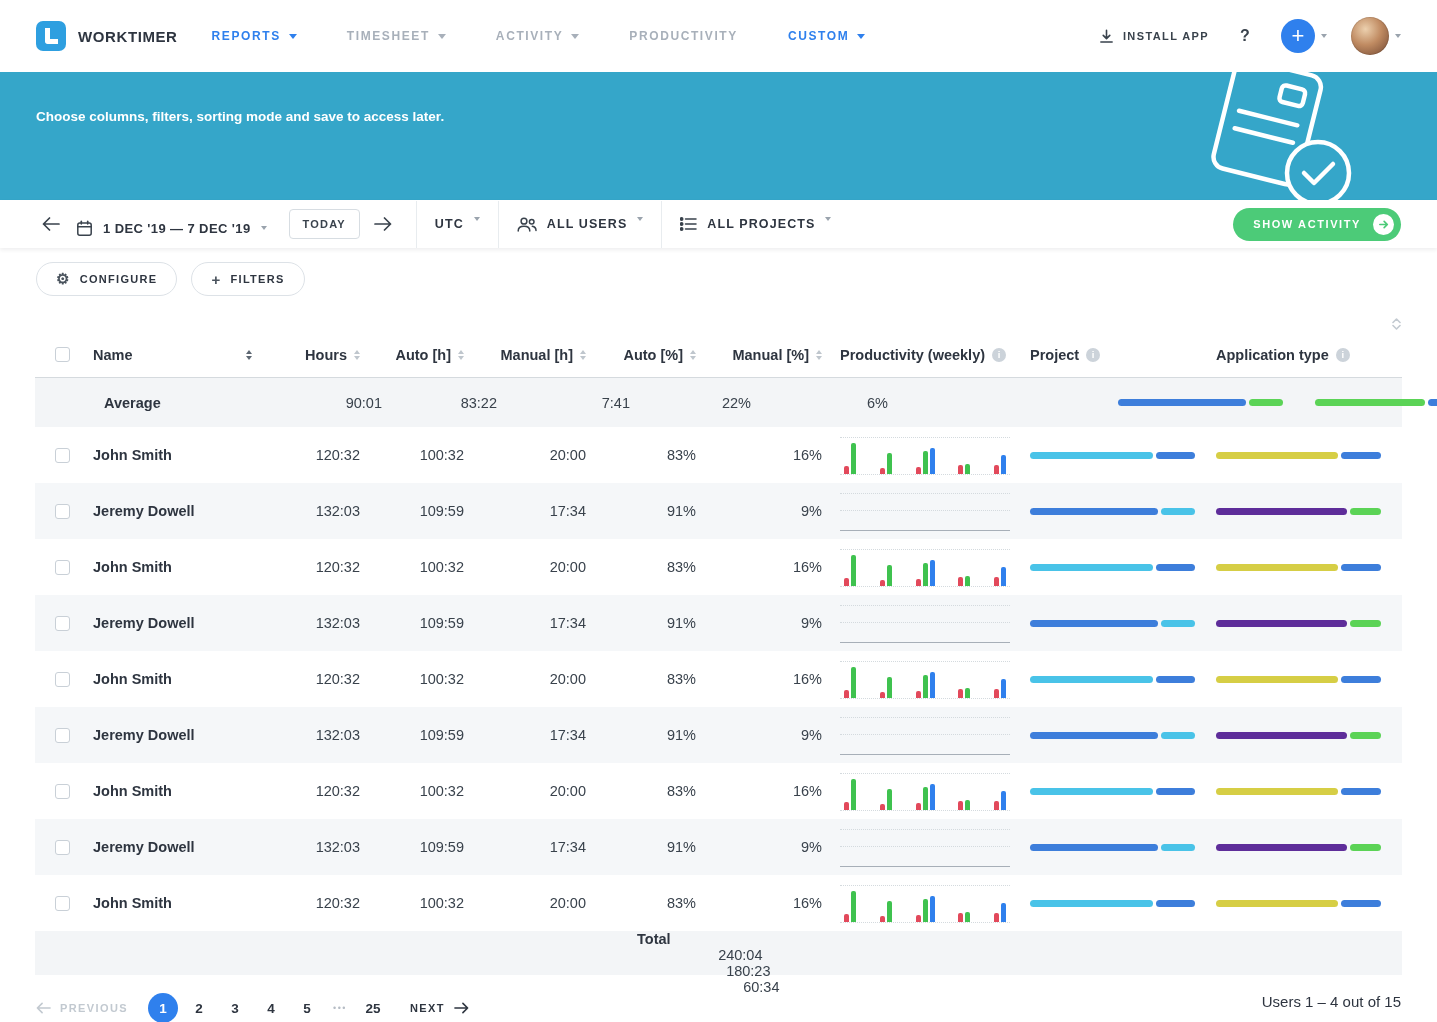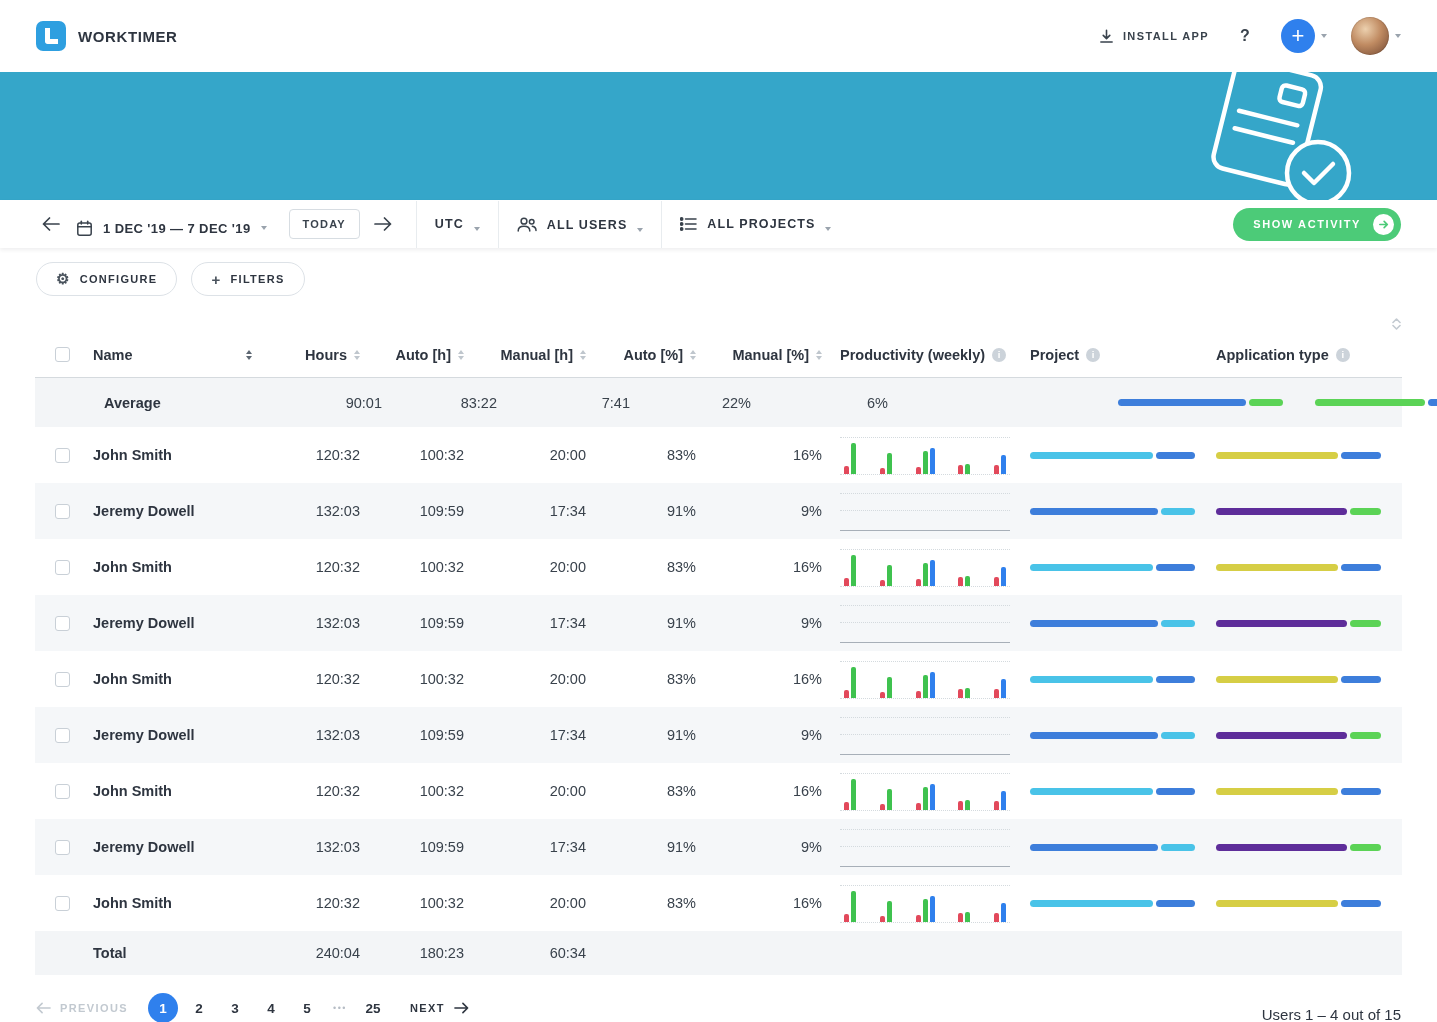--- a/index.html
+++ b/index.html
@@ -45,21 +45,21 @@
 
   
   .toolbar { display:flex; align-items:center; height:48px; background:#fff; padding:0 36px;
              box-shadow:0 2px 4px rgba(33,43,54,.08); position:relative; z-index:2; }
   .icon-btn { width:30px; height:30px; display:inline-flex; align-items:center; justify-content:center; color:#39424c; }
   .date-group { display:inline-flex; align-items:center; gap:10px; margin:8px 14px 0 10px; cursor:pointer; }
   .date-label { font-size:13px; font-weight:bold; letter-spacing:.4px; color:#2e3540; }
   .today-btn { border:1px solid #d7dde2; border-radius:4px; padding:8px 13px; font-size:11px; font-weight:bold;
                letter-spacing:1.2px; color:#39424c; margin:0 8px; }
   .sep { width:1px; height:47px; background:#e8ecef; margin:0 18px; flex:none; }
-  .tz-group,.filter-group { display:inline-flex; align-items:flex-end; gap:10px; cursor:pointer;
+  .tz-group,.filter-group { display:inline-flex; align-items:flex-start; gap:10px; cursor:pointer;
                             font-size:12.5px; font-weight:bold; letter-spacing:1.1px; color:#2e3540; }
   .show-activity { margin-left:auto; background:#4ccb78; border-radius:17px; color:#fff; font-size:11px;
                    font-weight:bold; letter-spacing:1.6px; padding:6px 7px 6px 20px; display:inline-flex;
                    align-items:center; gap:12px; }
   .sa-circle { width:21px; height:21px; border-radius:50%; background:#fff; display:inline-flex;
                align-items:center; justify-content:center; }
 
   
   .actions-row { display:flex; gap:14px; padding:14px 36px 0; background:#fff; height:48px; }
   .pill { display:inline-flex; align-items:center; gap:9px; border:1px solid #dde2e7; border-radius:18px;
@@ -91,38 +91,38 @@
   .c-manualpct { width:126px; justify-content:flex-end; }
   .c-prod    { width:200px; padding-left:18px; justify-content:flex-start; }
   .c-project { width:190px; padding-left:8px; justify-content:flex-start; }
   .c-app     { width:190px; padding-left:4px; justify-content:flex-start; }
 
   .trow { display:flex; align-items:center; height:56px; font-size:14.5px; color:#39424c; }
   .cell { display:flex; align-items:center; flex:none; }
   .trow .c-name { font-weight:bold; color:#2e3540; }
   .trow.stripe { background:#f5f7f9; }
   .trow-avg { background:#f3f5f7; height:49px;gap:11px; }
-  .trow-total { background:#f3f5f7; height:44px; }
+  .trow-total { background:#f3f5f7; height:44px;flex-direction:column; }
   .checkbox { width:15px; height:15px; border:1px solid #c9d0d7; border-radius:3px; background:#fff;
               display:inline-block; cursor:pointer; }
 
   .segbar { display:inline-flex; gap:3px; width:165px; height:7px; }
   .seg { height:100%; border-radius:3.5px; display:inline-block; }
 
   .minichart { position:relative; width:170px; height:40px; display:flex; align-items:flex-end;
                justify-content:space-between; padding:0 4px; }
   .minichart::before { content:""; position:absolute; left:0; right:0; top:2px; border-top:1px dotted #d4dade; }
   .minichart.bars { border-bottom:1px dotted #d4dade; }
   .minichart.empty { border-bottom:1px solid #a7afb8; }
   .minichart.empty::after { content:""; position:absolute; left:0; right:0; top:19px; border-top:1px dotted #d4dade; }
   .grp { display:inline-flex; align-items:flex-end; gap:2px; }
   .bar { width:5px; border-radius:2px 2px 0 0; display:inline-block; }
 
   
-  .pagination { display:flex; align-items:flex-end; justify-content:space-between; padding:18px 36px 0; }
+  .pagination { display:flex; align-items:flex-start; justify-content:space-between; padding:18px 36px 0; }
   .pag-left { display:flex; align-items:center; gap:6px; }
   .prev-btn { display:inline-flex; align-items:center; gap:9px; color:#c2c9d0; font-size:11px;
               font-weight:bold; letter-spacing:1.4px; margin-right:14px; }
   .page { width:30px; height:30px; border-radius:50%; font-size:13.5px; font-weight:bold; color:#2e3540;
           display:inline-flex; align-items:center; justify-content:center; }
   .page.active { background:#2f80ed; color:#fff; }
   .ellipsis { color:#b6bdc5; font-size:9px; letter-spacing:1.5px; margin:0 5px; }
   .next-btn { display:inline-flex; align-items:center; gap:9px; font-size:11px; font-weight:bold;
               letter-spacing:1.4px; color:#2e3540; margin-left:16px; }
   .summary { font-size:15px; color:#2e3540; }
@@ -133,20 +133,41 @@
 <header class="nav">
   <div class="brand">
     <span>
       <svg width="30" height="30" viewBox="0 0 30 30">
           <rect width="30" height="30" rx="7" fill="#2e9fe0"></rect>
           <path d="M9 7v13.5c0 1.4 1.1 2.5 2.5 2.5H22v-5h-8V7H9z" fill="#fff"></path>
         </svg>
     </span>
     <span class="brand-name">WORKTIMER</span>
   </div>
+  <nav class="nav-items">
+      <a class="nav-item active">
+        <span>REPORTS</span>
+        <span class="caret"></span>
+      </a>
+      <a class="nav-item">
+        <span>TIMESHEET</span>
+        <span class="caret"></span>
+      </a>
+      <a class="nav-item">
+        <span>ACTIVITY</span>
+        <span class="caret"></span>
+      </a>
+      <a class="nav-item">
+        <span>PRODUCTIVITY</span>
+      </a>
+      <a class="nav-item active">
+        <span>CUSTOM</span>
+        <span class="caret"></span>
+      </a>
+    </nav>
   <div class="nav-right">
     <button class="install">
       <span>
         <svg width="15" height="15" viewBox="0 0 16 16" fill="none" stroke="#39424c" stroke-width="1.7" stroke-linecap="round" stroke-linejoin="round">
             <path d="M8 1.5v8.5M4.5 6.8 8 10.3l3.5-3.5M2 13.8h12"></path>
           </svg>
       </span>
       <span>INSTALL APP</span>
     </button>
     <button class="help">?</button>
@@ -155,20 +176,21 @@
       <span class="mini-caret"></span>
     </div>
     <div class="avatar-wrap">
       <span class="avatar"></span>
       <span class="mini-caret"></span>
     </div>
   </div>
 </header>
 
 <section class="hero">
+  <p class="hero-sub">Choose columns, filters, sorting mode and save to access later.</p>
   <span class="illustration">
     <svg width="185" height="150" viewBox="0 0 185 150" fill="none">
       <g transform="rotate(14 92 70)" stroke="#fff" stroke-width="4.5" stroke-linecap="round" stroke-linejoin="round">
         <rect x="38" y="2" width="88" height="112" rx="12"></rect>
         <rect x="88" y="18" width="24" height="17" rx="4"></rect>
         <line x1="52" y1="54" x2="112" y2="54"></line>
         <line x1="52" y1="72" x2="112" y2="72"></line>
       </g>
       <g stroke="#fff" stroke-width="4.5" stroke-linecap="round" stroke-linejoin="round">
         <circle cx="136" cy="107" r="31" fill="#35a6c9"></circle>

